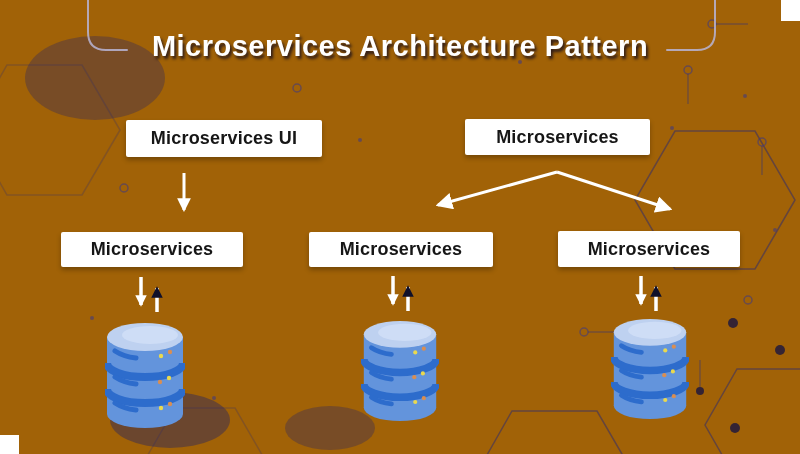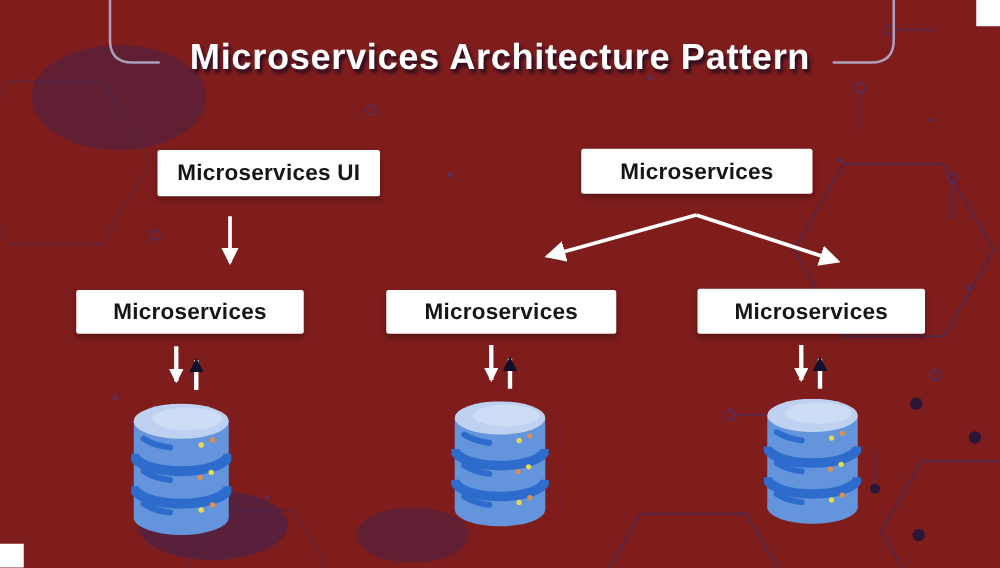--- a/index.html
+++ b/index.html
@@ -1,36 +1,36 @@
 <!DOCTYPE html>
 <html><head>
 <meta charset="utf-8">
 <style>
   html,body{margin:0;padding:0;background:#15122f;}
   .stage{
     position:relative;width:800px;height:454px;overflow:hidden;
-    background:#7f1d1d;
+    background:#a16207;
     font-family:"Liberation Sans", sans-serif;
   }
   .layer{position:absolute;inset:0;width:800px;height:454px;display:block;}
   .title{
     position:absolute;left:0;top:30px;width:800px;text-align:center;
     color:#FFFFFF;font-size:29px;font-weight:bold;letter-spacing:.5px;
     text-shadow:2px 3px 3px rgba(8,6,32,.75);
   }
   .node{
     position:absolute;background:#FFFFFF;border-radius:2px;
     display:flex;align-items:center;justify-content:center;
     box-shadow:0 3px 5px rgba(0,0,0,.28);
   }
   .node span{
     color:#161616;font-size:18px;font-weight:bold;letter-spacing:.2px;
     white-space:nowrap;
   }
-  .node-ui{left:126px;top:120px;width:178px;height:37px;text-align:right;}
+  .node-ui{left:126px;top:120px;width:196px;height:37px;text-align:right;}
   .node-gw{left:465px;top:119px;width:185px;height:36px;}
   .node-s1{left:61px;top:232px;width:182px;height:35px;}
   .node-s2{left:309px;top:232px;width:184px;height:35px;}
   .node-s3{left:558px;top:231px;width:182px;height:36px;}
   .db{position:absolute;}
   .db-1{left:105px;top:322px;width:80px;height:108px;}
   .db-2{left:361px;top:321px;width:78px;height:101px;}
   .db-3{left:611px;top:319px;width:78px;height:101px;}
   .patch{position:absolute;background:#FFFFFF;}
   .patch-tr{right:0;top:0;width:19px;height:21px;}

